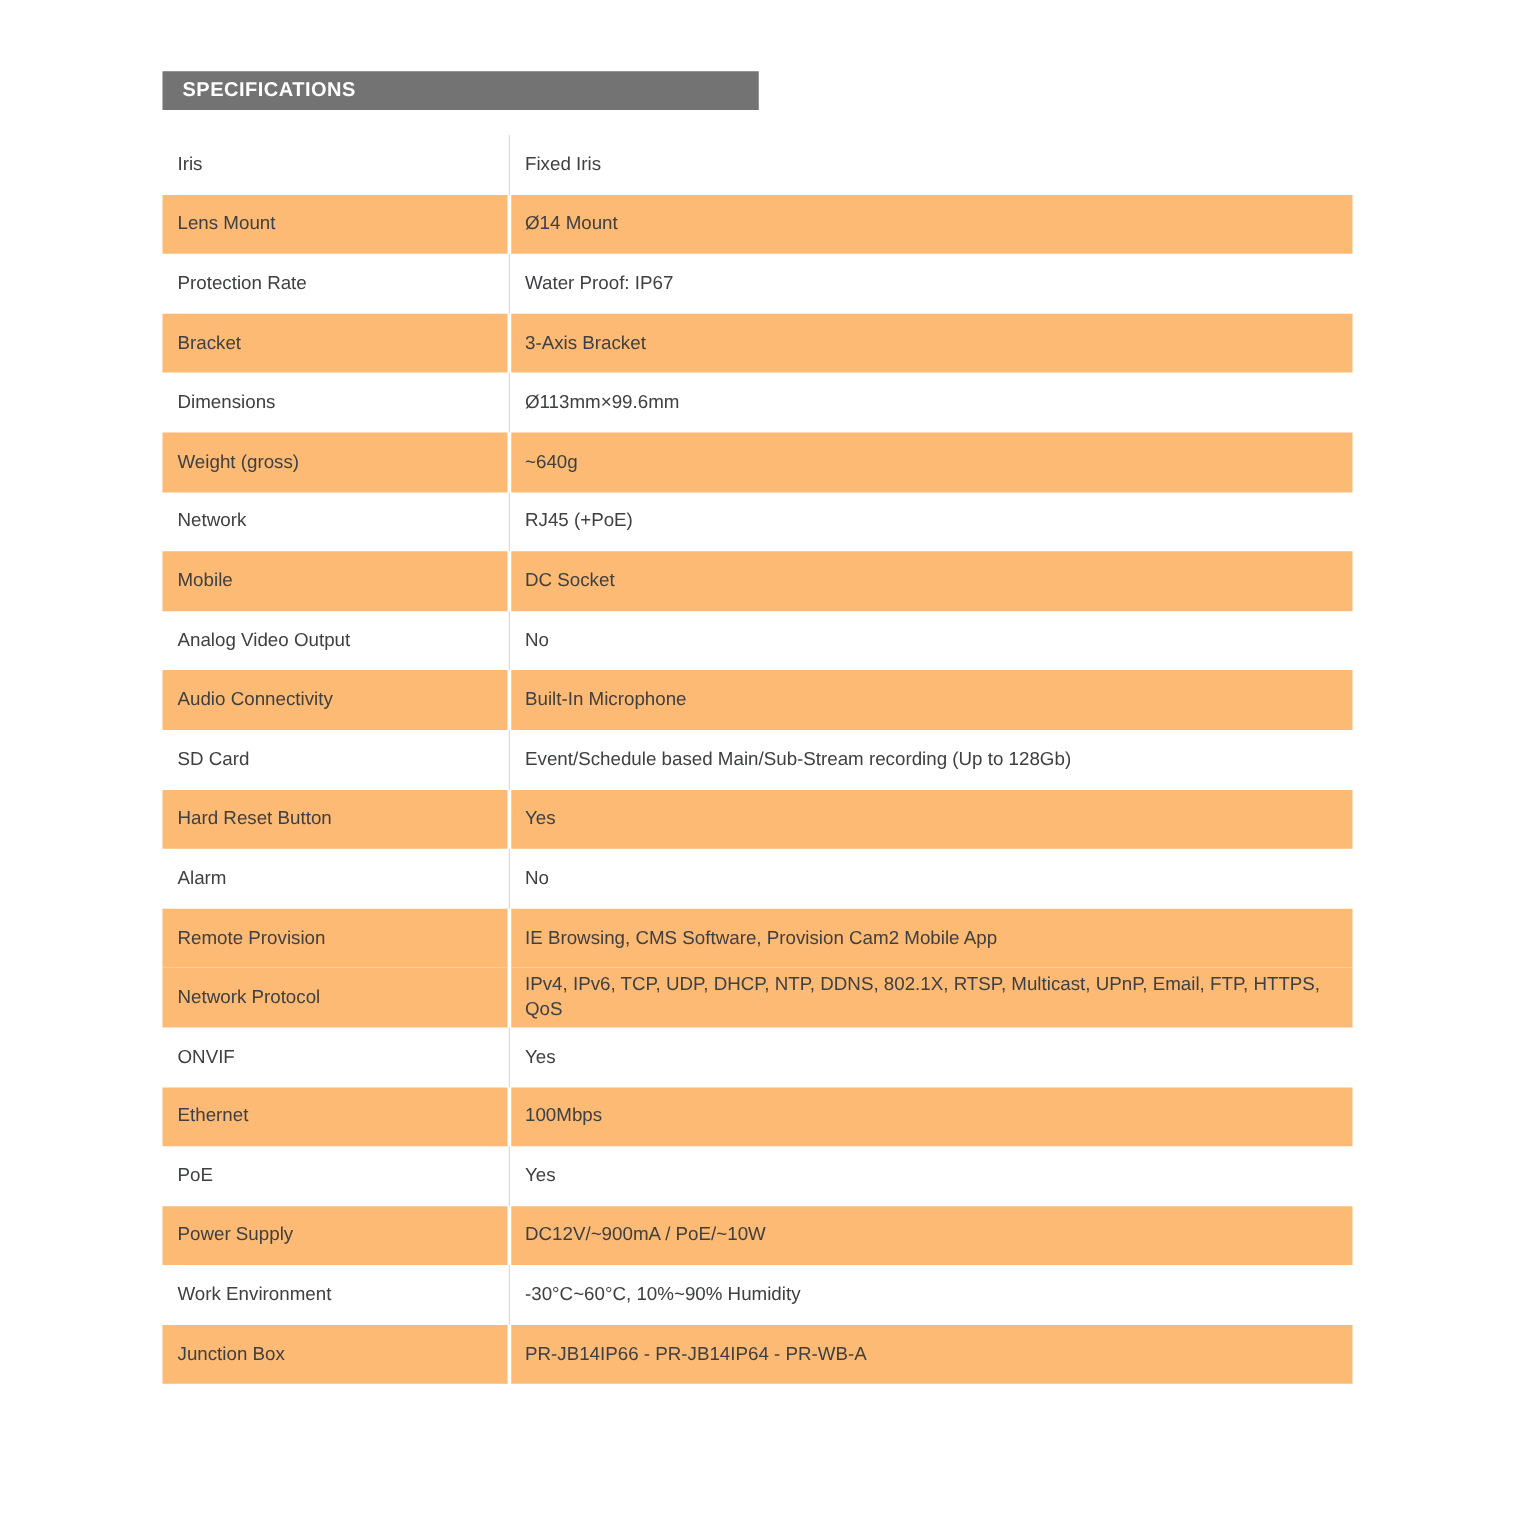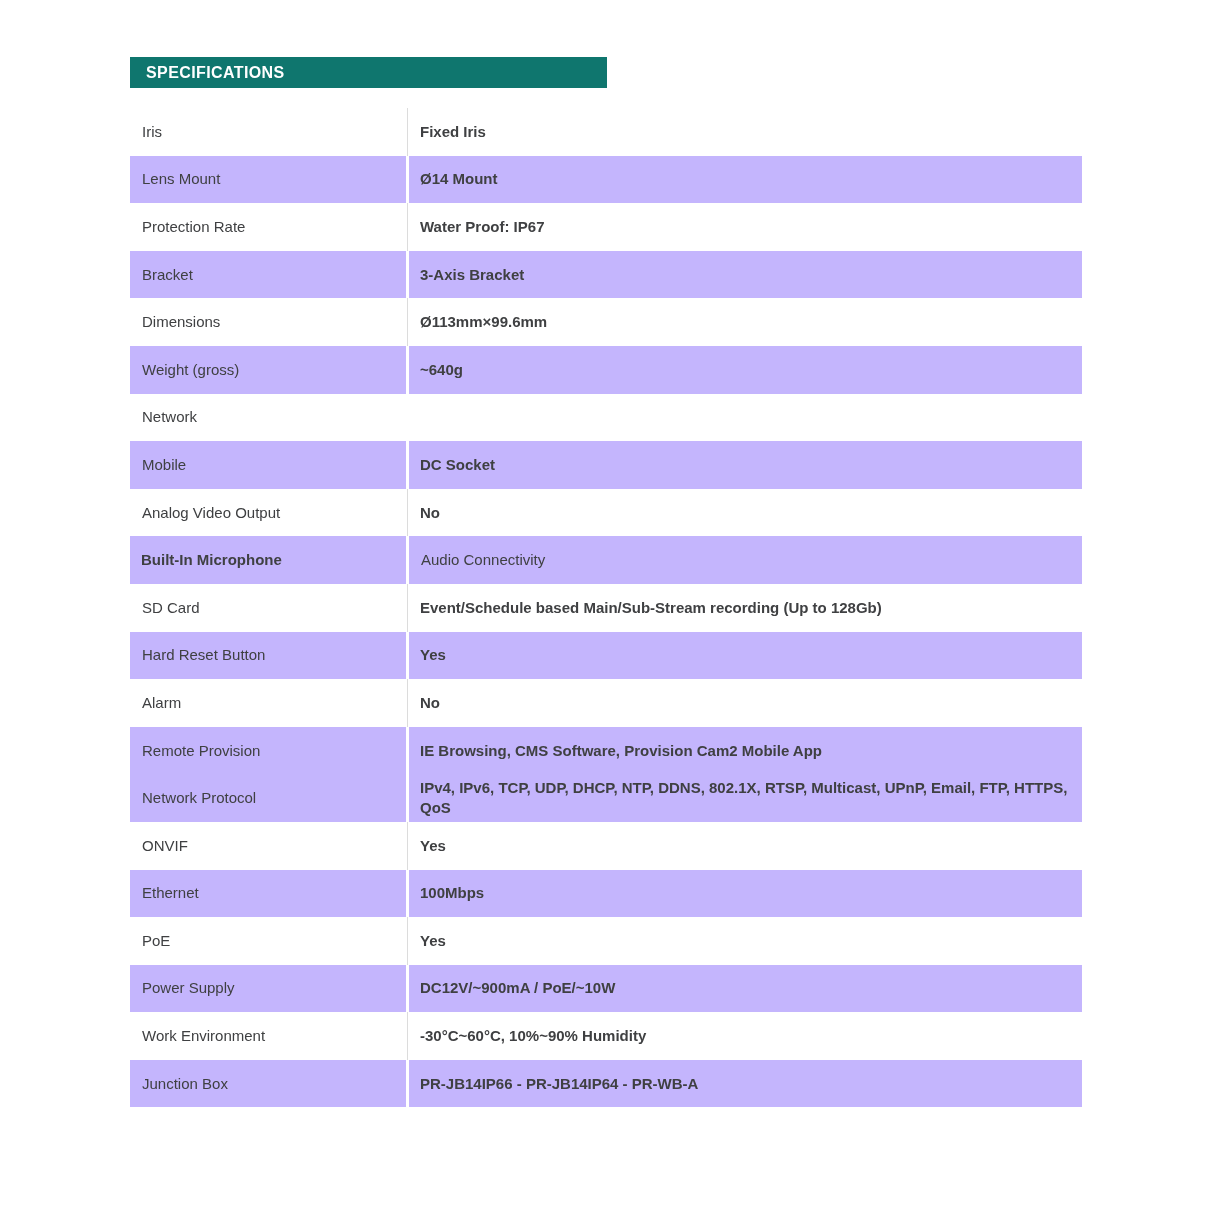--- a/index.html
+++ b/index.html
@@ -14,21 +14,21 @@
     font-family: "Liberation Sans", "DejaVu Sans", sans-serif;
     color: #3f4042;
     overflow: hidden;
   }
   .spec-header {
     position: absolute;
     left: 130px;
     top: 57px;
     width: 477px;
     height: 31px;
-    background: #0f766e;
+    background: #737373;
     color: #ffffff;
     font-size: 16px;
     font-weight: bold;
     letter-spacing: 0.4px;
     display: flex;
     align-items: center;
     padding-left: 16px;
     box-sizing: border-box;
   }
   .spec-table {
@@ -44,31 +44,30 @@
     height: 47.6px;
   }
   .spec-row .cell {
     display: flex;
     align-items: center;
     box-sizing: border-box;
     font-size: 15px;
     line-height: 20px;
   }
   .spec-row.gray .cell {
-    background: #c4b5fd;
+    background: #fdba74;
   }
   .cell.label-cell {
     padding-left: 12px;
     padding-right: 24px;
   }
   .cell.value-cell {
     padding-left: 11px;
     padding-right: 10px;
     position: relative;
-    font-weight: bold;
   }
   .spec-row.white .cell.value-cell::before {
     content: "";
     position: absolute;
     left: -2px;
     top: 0;
     bottom: 0;
     width: 1px;
     background: #dcdcdc;
   }
@@ -101,32 +100,33 @@
       <div class="spec-row white">
         <div class="cell label-cell">Dimensions</div>
         <div class="cell value-cell">Ø113mm×99.6mm</div>
       </div>
       <div class="spec-row gray">
         <div class="cell label-cell">Weight (gross)</div>
         <div class="cell value-cell">~640g</div>
       </div>
       <div class="spec-row white">
         <div class="cell label-cell">Network</div>
+        <div class="cell value-cell">RJ45 (+PoE)</div>
       </div>
       <div class="spec-row gray">
         <div class="cell label-cell">Mobile</div>
         <div class="cell value-cell">DC Socket</div>
       </div>
       <div class="spec-row white">
         <div class="cell label-cell">Analog Video Output</div>
         <div class="cell value-cell">No</div>
       </div>
       <div class="spec-row gray">
+        <div class="cell label-cell">Audio Connectivity</div>
         <div class="cell value-cell">Built-In Microphone</div>
-        <div class="cell label-cell">Audio Connectivity</div>
       </div>
       <div class="spec-row white">
         <div class="cell label-cell">SD Card</div>
         <div class="cell value-cell">Event/Schedule based Main/Sub-Stream recording (Up to 128Gb)</div>
       </div>
       <div class="spec-row gray">
         <div class="cell label-cell">Hard Reset Button</div>
         <div class="cell value-cell">Yes</div>
       </div>
       <div class="spec-row white">

